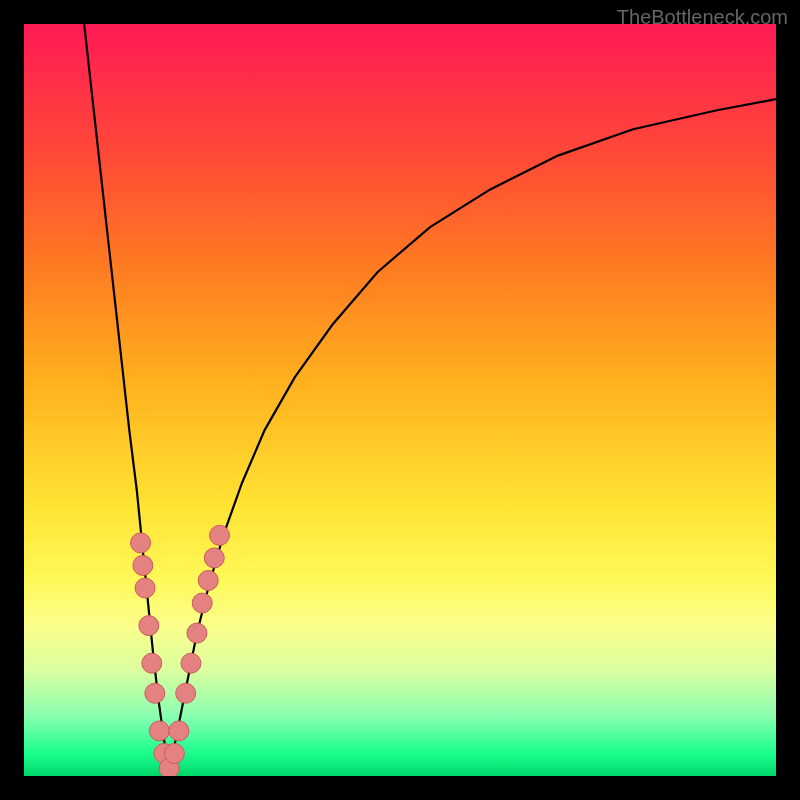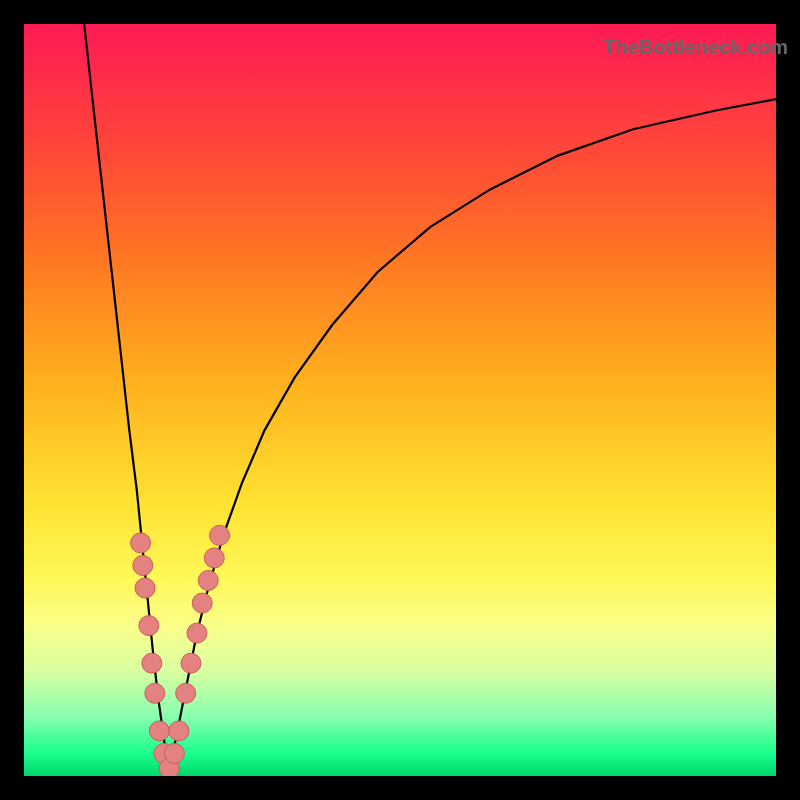--- a/index.html
+++ b/index.html
@@ -9,24 +9,23 @@
       background: #ffffff;
       overflow: hidden;
       position: relative;
     }
     .watermark {
       position: absolute;
       top: 6px;
       right: 12px;
       font-family: Arial, sans-serif;
       font-size: 20px;
-      font-weight: bold;
+      font-weight: normal;
       color: #666666;
       z-index: 10;
-      margin-top: 30px;
     }
     .frame {
       position: absolute;
       top: 0;
       left: 0;
       width: 800px;
       height: 800px;
       border: 24px solid #000000;
     }
     .plot-area {

